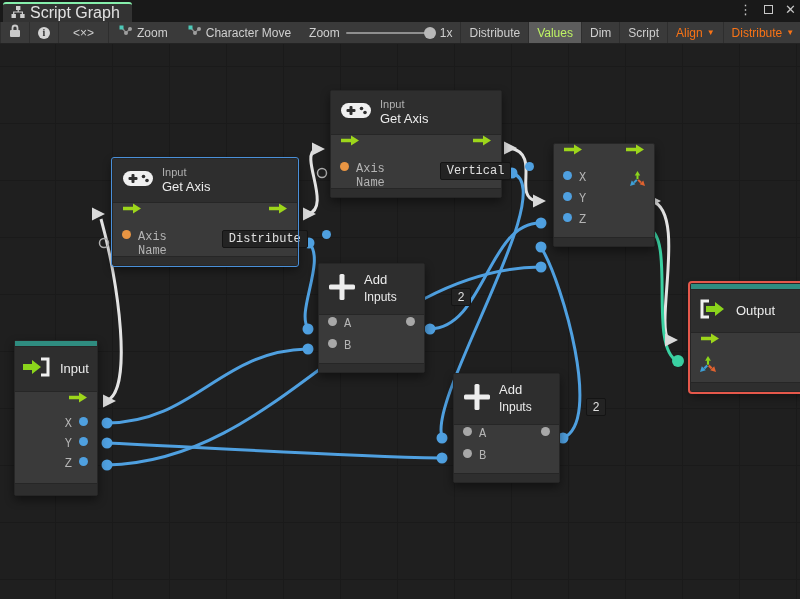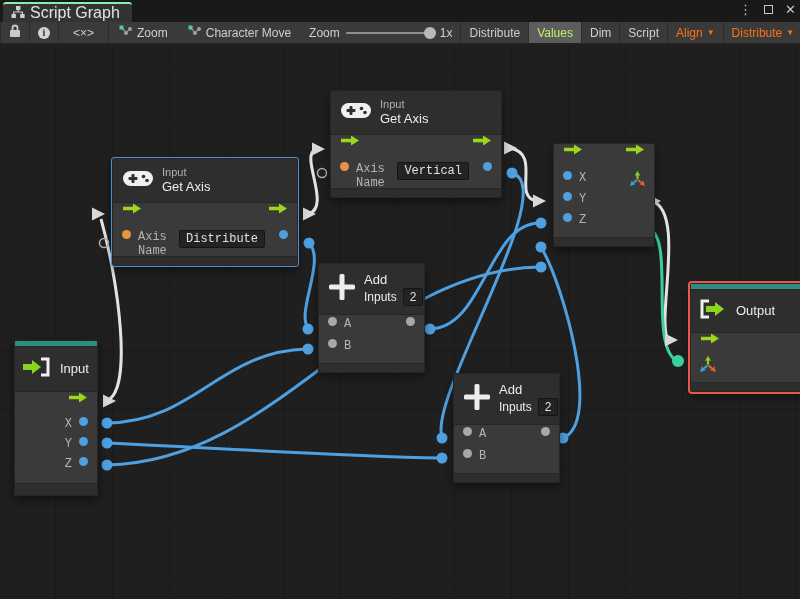--- a/index.html
+++ b/index.html
@@ -50,21 +50,21 @@
   .nhead { display:flex; align-items:center; gap:9px; background:#2e2e2e; padding:7px 10px;
     border-bottom:1px solid #262626; }
   .ncat { font-size:11px; color:#b0b0b0; line-height:13px; }
   .ntitle { font-size:13px; color:#ececec; line-height:16px; }
   .nfoot { height:9px; background:#2e2e2e; border-top:1px solid #262626; }
   .prow { display:flex; align-items:flex-start; gap:7px; padding:0 9px; color:#b4b4b4; font-size:12px;font-family:Liberation Mono, monospace; }
   .prow.ctrl { justify-content:space-between; }
   .dot { width:9px; height:9px; border-radius:50%; flex:0 0 auto; }
   .dot.blue { background:#4fa0e0; } .dot.orange { background:#e89543; } .dot.gray { background:#a8a8a8; }
   .vbox { background:#232323; border:1px solid #141414; border-radius:2px; color:#e0e0e0;
-    font-size:12px; padding:1px 6px; }
+    font-size:12px; padding:1px 6px;margin-left:48px; }
   .flex1 { flex:1; }
   .inputs-line { display:flex; align-items:center; gap:6px; }
   .teal-strip { height:6px; background:#2f8c80; border-bottom:1px solid #262626; }
 </style>
 </head>
 <body>
 
 <div id="window">
 
   <div class="tabbar">

